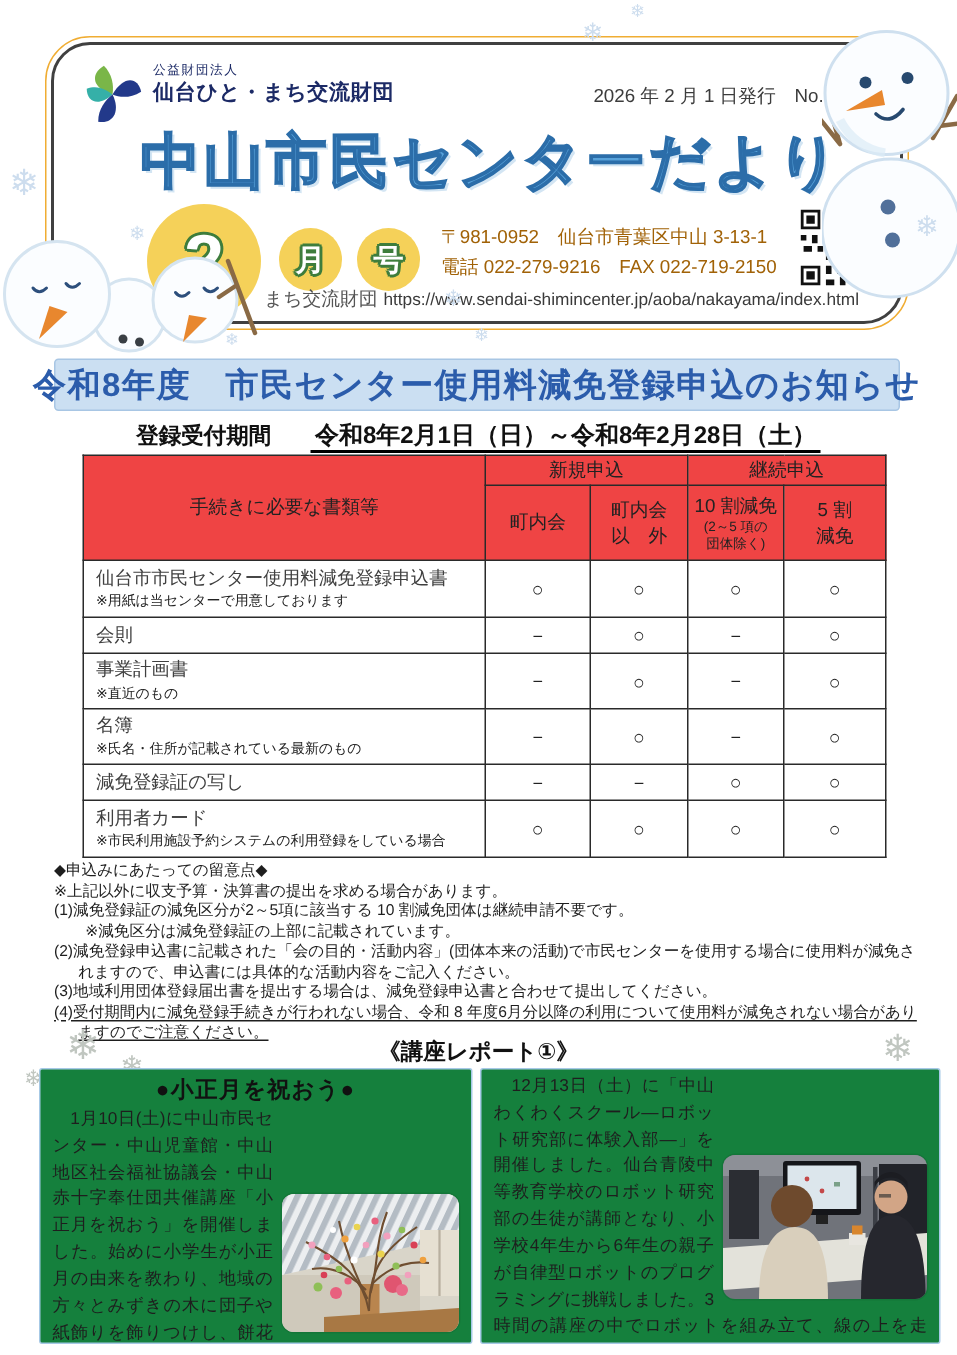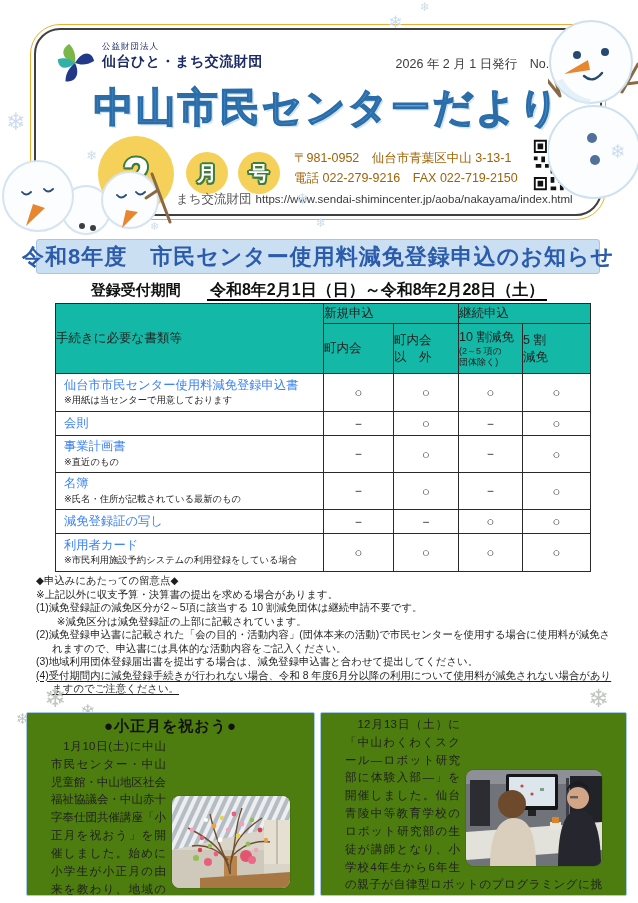--- a/index.html
+++ b/index.html
@@ -54,40 +54,40 @@
     display:flex; align-items:center; justify-content:center;
     font-size:22px; font-weight:bold; color:#2b5cab; letter-spacing:1px; white-space:nowrap;
   }
   .period { position:absolute; left:0; right:0; top:280px; text-align:center;
     font-weight:bold; color:#111; font-size:15px; white-space:nowrap; }
   .period .range { font-size:16px; border-bottom:2.5px solid #000; padding:0 3px 1px; margin-left:22px; }
   
   table.req { position:absolute; left:55px; top:303px; width:535px;
     border-collapse:collapse; table-layout:fixed; }
   table.req th, table.req td { border:1px solid #2a2a2a; }
-  table.req thead th { background:#14b8a6; font-weight:normal; font-size:12.5px; text-align:left; vertical-align:middle; }
+  table.req thead th { background:#ef4444; font-weight:normal; font-size:12.5px; text-align:center; vertical-align:middle; }
   .hdr-multi { white-space:pre-line; line-height:1.3; }
   .hdr-sub { display:block; font-size:9px; white-space:pre-line; line-height:1.25; margin-top:1px; }
   td.doc { padding:2px 6px 2px 8px; vertical-align:middle; }
-  .doc-label { font-size:12.3px; color:#3b82f6; line-height:1.25; }
+  .doc-label { font-size:12.3px; color:#404040; line-height:1.25; }
   .doc-note { font-size:9.3px; color:#222; margin-top:1px; }
   td.mark { text-align:center; font-size:13px; color:#222; vertical-align:middle; }
   
   .notes { position:absolute; left:36px; top:574px; width:577px;
     font-size:10.4px; line-height:1.3; color:#1e1e1e; }
   .note-line { white-space:pre-wrap; padding-left:1.55em; text-indent:-1.55em; }
   .note-line.flat { padding-left:0; text-indent:0; }
   .note-line.u { text-decoration:underline; text-underline-offset:2px; }
   
   .report-title { position:absolute; left:0; right:0; top:692px; text-align:center;
     font-size:15px; font-weight:bold; color:#111; }
   .boxes { position:absolute; left:26px; top:712px; width:601px; height:184px;
     display:flex; gap:5px; }
-  .article { background:#4d7c0f; border:1.5px solid #a6c9e6; border-radius:2px;
-    padding:3px 24px 4px; overflow:hidden; }
+  .article { background:#15803d; border:1.5px solid #a6c9e6; border-radius:2px;
+    padding:3px 8px 4px; overflow:hidden; }
   .article.left { width:289px; }
   .article.right { flex:1; }
   .article h3 { text-align:center; font-size:15px; font-weight:bold; color:#111;
     letter-spacing:1px; margin:1px 0 2px; }
   .article p { font-size:11.5px; line-height:1.55; text-align:justify;
     white-space:pre-line; color:#1e1e1e; }
   .photo { float:right; border-radius:8px; overflow:hidden; line-height:0;
     box-shadow:0 0 0 1px rgba(0,0,0,.08); }
   .photo.ph-left { margin:58px 0 0 6px; }
   .photo.ph-right { margin:54px 0 0 6px; }
@@ -293,20 +293,21 @@
     <div class="note-line">(3)地域利用団体登録届出書を提出する場合は、減免登録申込書と合わせて提出してください。</div>
     <div class="note-line u">(4)受付期間内に減免登録手続きが行われない場合、令和 8 年度6月分以降の利用について使用料が減免されない場合がありますのでご注意ください。</div>
   </div>
 
   <span class="flake gray" style="left:44px; top:682px; font-size:27px;">❄</span>
   <span class="flake gray" style="left:80px; top:700px; font-size:19px;">❄</span>
   <span class="flake gray" style="left:16px; top:710px; font-size:15px;">❄</span>
   <span class="flake gray" style="left:588px; top:684px; font-size:25px;">❄</span>
   <span class="flake gray" style="left:606px; top:716px; font-size:18px;">❄</span>
 
+  <div class="report-title">《講座レポート①》</div>
 
   <div class="boxes">
 
     <div class="article left">
       <h3>●小正月を祝おう●</h3>
       <div class="photo ph-left">
         <svg width="118" height="92" viewBox="0 0 118 92">
           <defs>
             <pattern id="ceil" width="8" height="8" patternUnits="userSpaceOnUse" patternTransform="rotate(25)">
               <rect width="8" height="8" fill="#eceef0"></rect>

